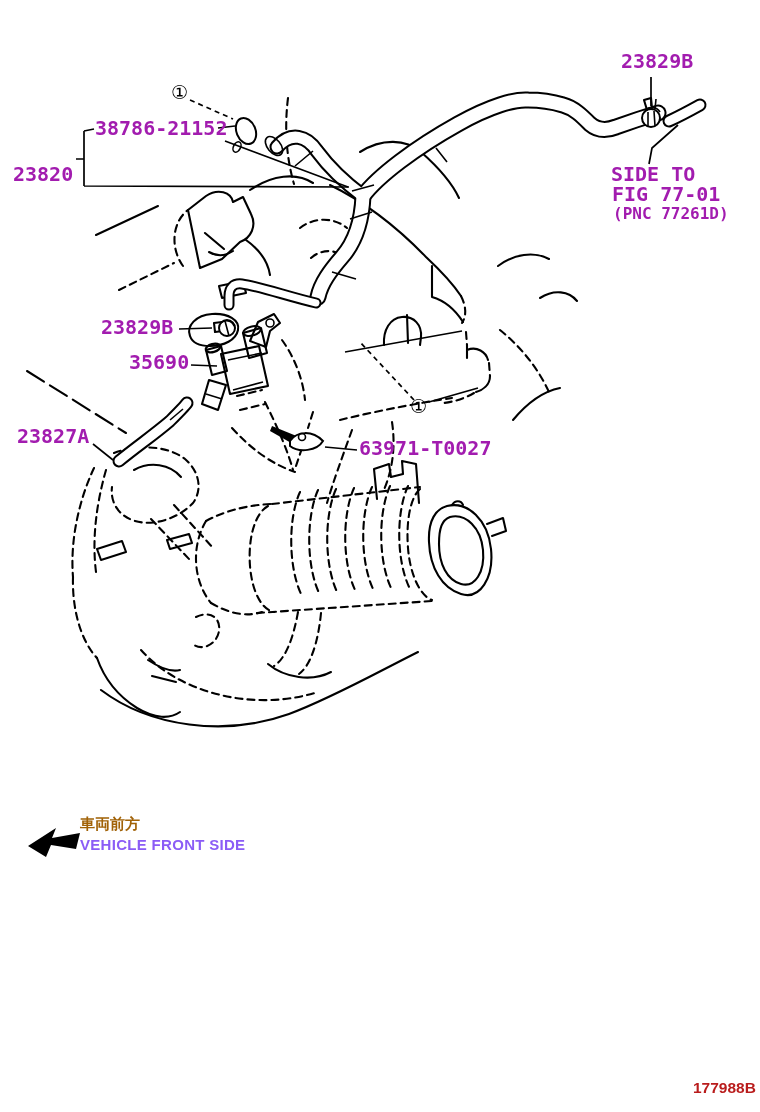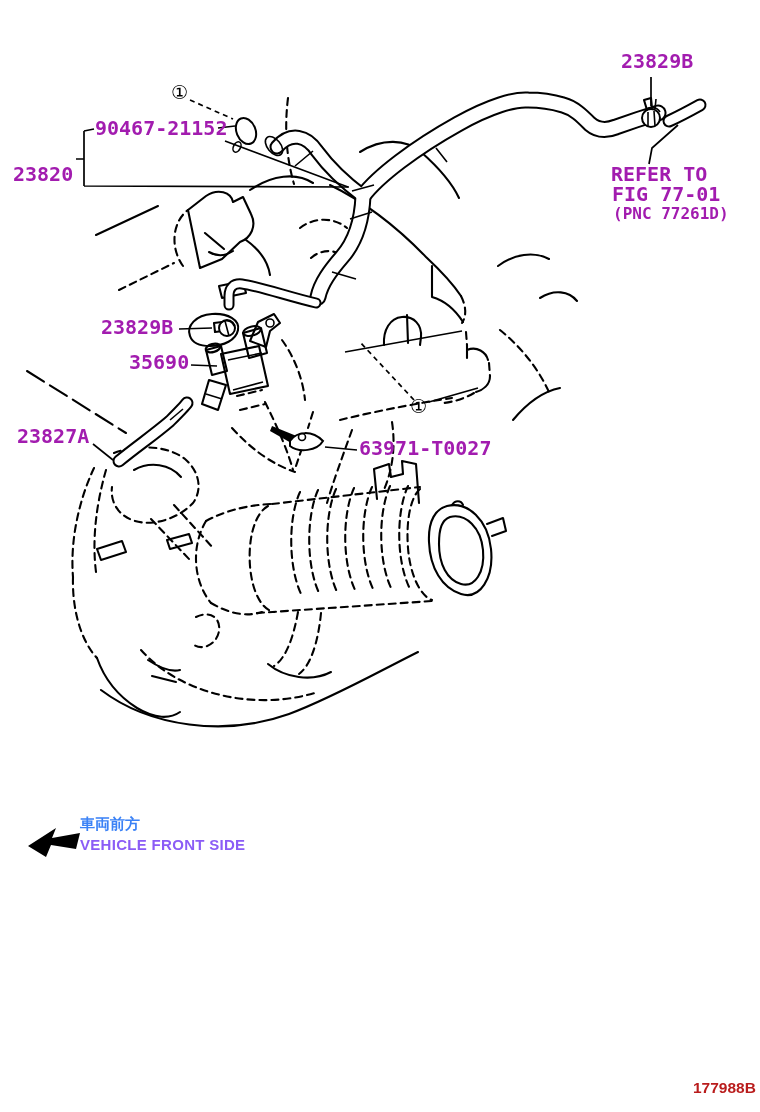--- a/index.html
+++ b/index.html
@@ -5,21 +5,21 @@
   html,body{margin:0;padding:0;background:#fff;}
   .stage{position:relative;width:760px;height:1112px;background:#fff;overflow:hidden;
          font-family:"DejaVu Sans Mono",monospace;}
   svg.art{position:absolute;left:0;top:0;z-index:1;}
   .part-label{position:absolute;z-index:3;font-family:"DejaVu Sans Mono",monospace;
               font-weight:bold;font-size:20px;line-height:20px;color:#a21caf;white-space:nowrap;}
   .small-label{font-size:16px;line-height:18px;}
   .callout{position:absolute;z-index:3;font-family:"DejaVu Sans",sans-serif;
            font-size:19px;line-height:19px;color:#000;}
   .dir-jp{position:absolute;left:80px;top:815px;z-index:3;font-family:Liberation Mono, monospace;
-          font-size:15px;font-weight:bold;color:#3b82f6;}
+          font-size:15px;font-weight:bold;color:#a16207;}
   .dir-en{position:absolute;left:80px;top:836px;z-index:3;font-family:"Liberation Sans",sans-serif;
           font-size:15px;font-weight:bold;letter-spacing:.3px;color:#8b5cf6;}
   .footer-code{position:absolute;left:693px;top:1079px;z-index:3;
                font-family:"Liberation Sans",sans-serif;font-size:15.5px;font-weight:bold;color:#b91c1c;}
   
   .s{stroke:#000;stroke-width:2.1;fill:none;stroke-linecap:round;stroke-linejoin:round;}
   .d{stroke:#000;stroke-width:2.1;fill:none;stroke-dasharray:7 5;stroke-linecap:round;}
   .dl{stroke:#000;stroke-width:2.1;fill:none;stroke-dasharray:20 7;stroke-linecap:round;}
   .thin{stroke:#000;stroke-width:1.6;fill:none;}
   .hoseB{stroke:#000;fill:none;stroke-linecap:round;stroke-linejoin:round;}
@@ -185,23 +185,23 @@
     <g>
       <polygon class="fill" points="272,426 299,437 293,444 270,431"></polygon>
       <path class="wfill" d="M290,441 C297,431 312,430 323,441 C317,451 299,453 290,446 Z"></path>
       <circle class="thin" cx="302" cy="437" r="3.5"></circle>
     </g>
 
     <polygon class="fill" points="28,846 56,828 52,838 80,833 76,849 51,845 46,857"></polygon>
   </svg>
 
   <div class="part-label" style="left:13px;top:164px">23820</div>
-  <div class="part-label" style="left:95px;top:118px">90467-21152</div>
+  <div class="part-label" style="left:95px;top:118px">38786-21152</div>
   <div class="part-label" style="left:621px;top:51px">23829B</div>
-  <div class="part-label" style="left:611px;top:164px">REFER TO</div>
+  <div class="part-label" style="left:611px;top:164px">SIDE TO</div>
   <div class="part-label" style="left:612px;top:184px">FIG 77-01</div>
   <div class="part-label small-label" style="left:613px;top:205px">(PNC 77261D)</div>
   <div class="part-label" style="left:101px;top:317px">23829B</div>
   <div class="part-label" style="left:129px;top:352px">35690</div>
   <div class="part-label" style="left:17px;top:426px">23827A</div>
   <div class="part-label" style="left:359px;top:438px">63971-T0027</div>
 
   <div class="callout" style="left:171px;top:83px">①</div>
   <div class="callout" style="left:410px;top:397px">①</div>
 

